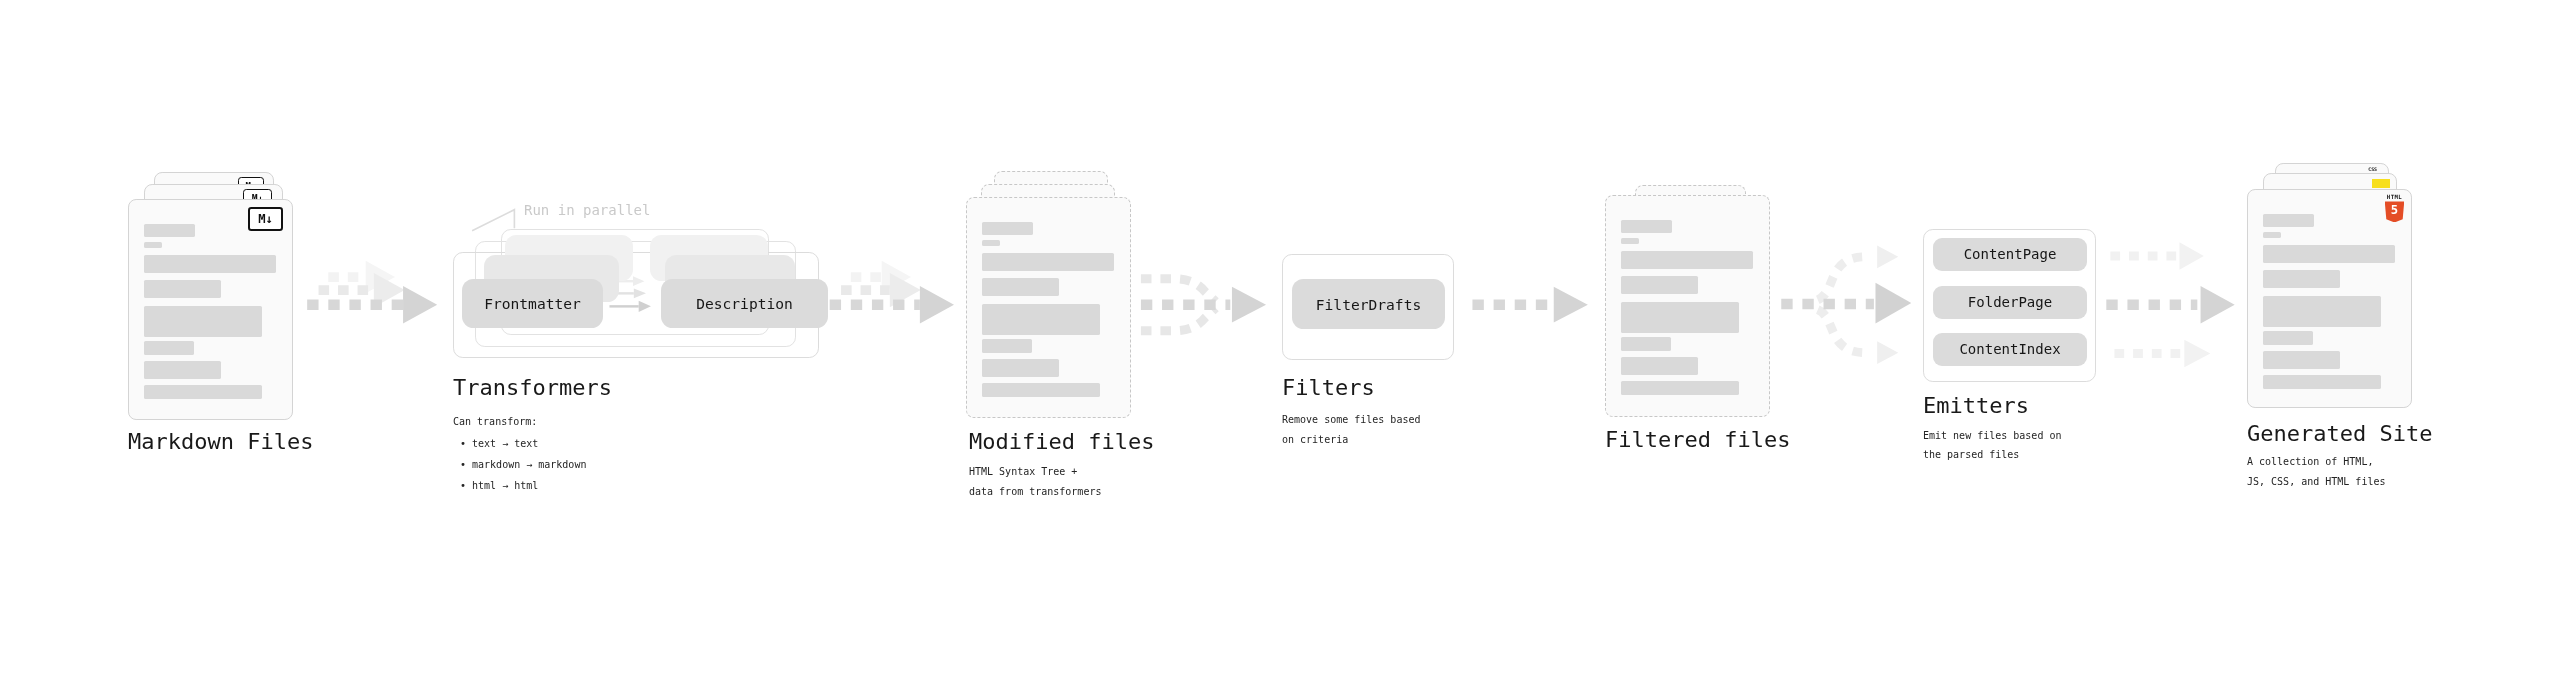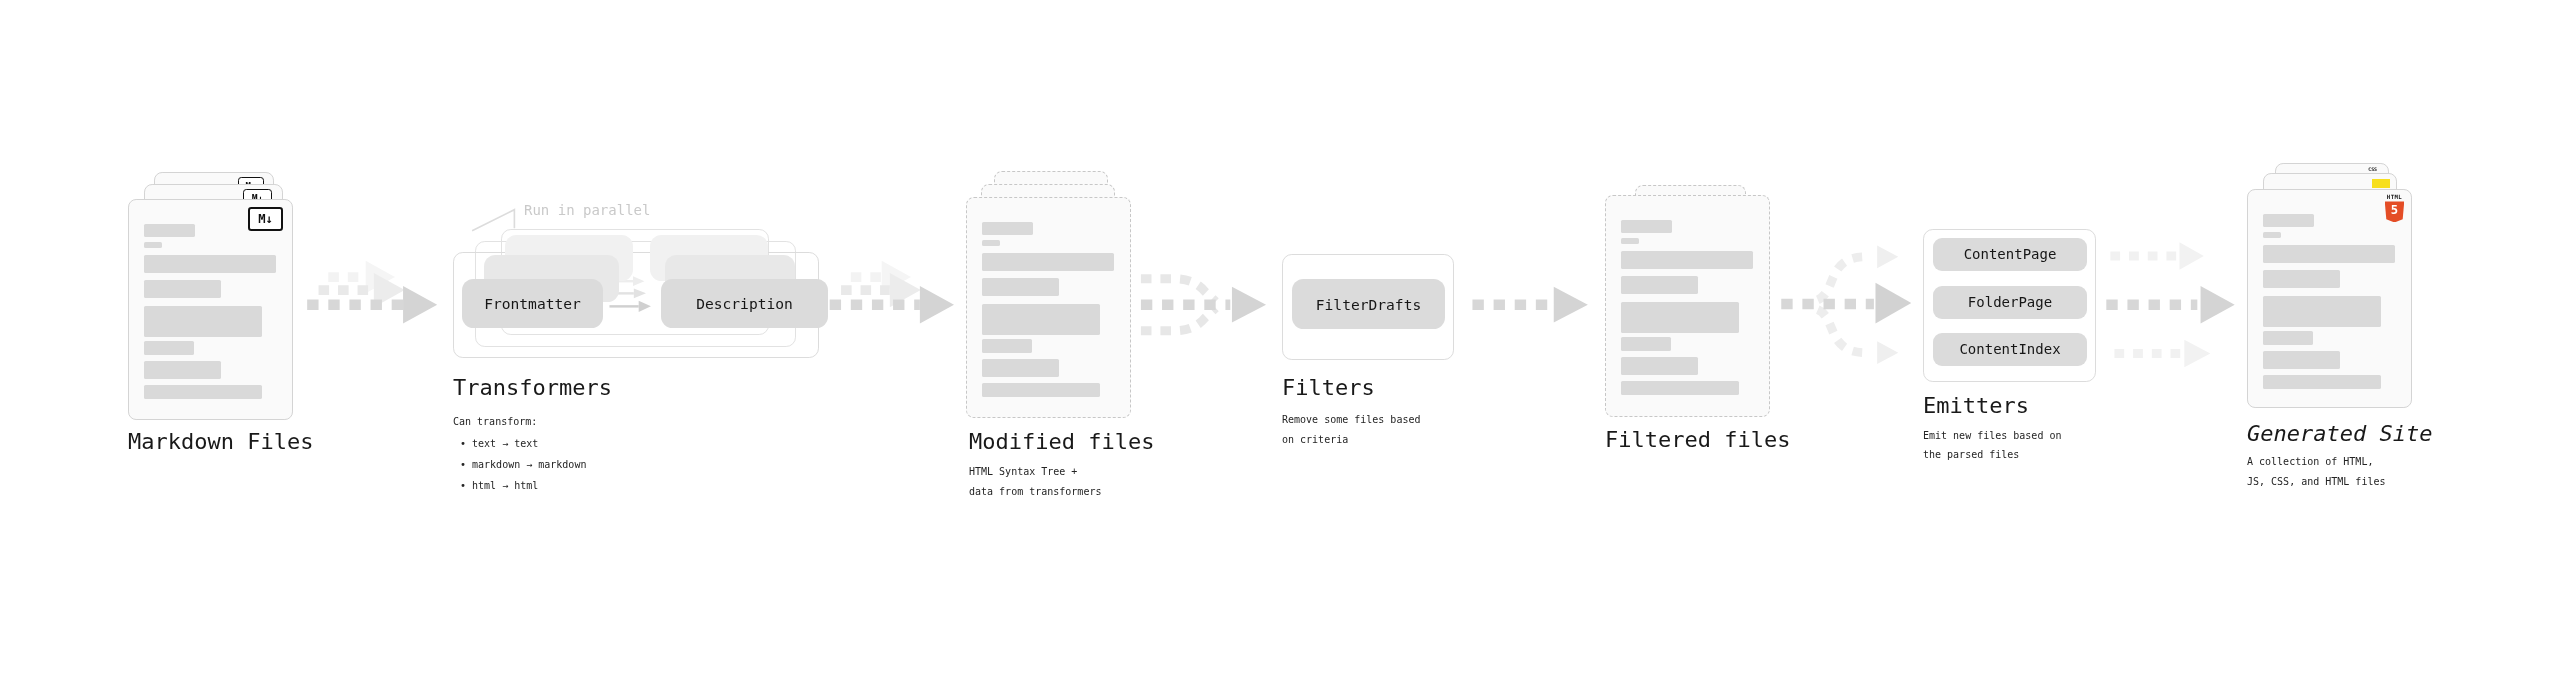--- a/index.html
+++ b/index.html
@@ -209,19 +209,19 @@
       </div>
     <div class="bar" style="left: 15.4px; top: 24.4px; width: 51px; height: 12.2px;"></div>
         <div class="bar" style="left: 15.4px; top: 42px; width: 18px; height: 5.7px;"></div>
         <div class="bar" style="left: 15.4px; top: 55px; width: 132px; height: 18px;"></div>
         <div class="bar" style="left: 15.4px; top: 80px; width: 77px; height: 18px;"></div>
         <div class="bar" style="left: 15.4px; top: 106px; width: 118px; height: 31px;"></div>
         <div class="bar" style="left: 15.4px; top: 141px; width: 50px; height: 14px;"></div>
         <div class="bar" style="left: 15.4px; top: 161px; width: 77px; height: 18px;"></div>
         <div class="bar" style="left: 15.4px; top: 185px; width: 118px; height: 14px;"></div>
       </div>
-    <div class="title" style="left:2247px;top:421px;font-style:italic;">Generated Site</div>
+    <div class="title" style="left:2247px;top:421px;">Generated Site</div>
     <div class="desc" style="left:2247px;top:456px;">A collection of HTML,</div>
     <div class="desc" style="left:2247px;top:476px;">JS, CSS, and HTML files</div>
   </div>
 
 </div>
 
 
 </body></html>

